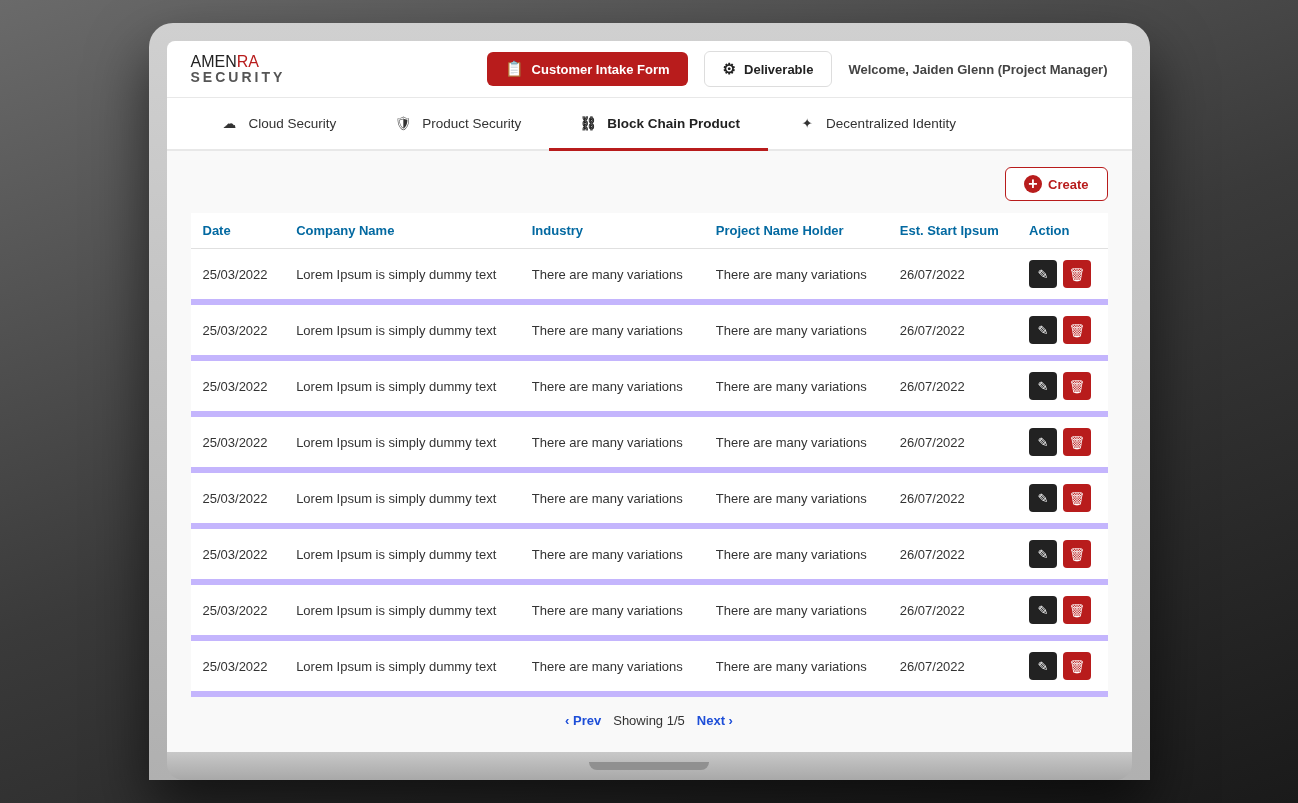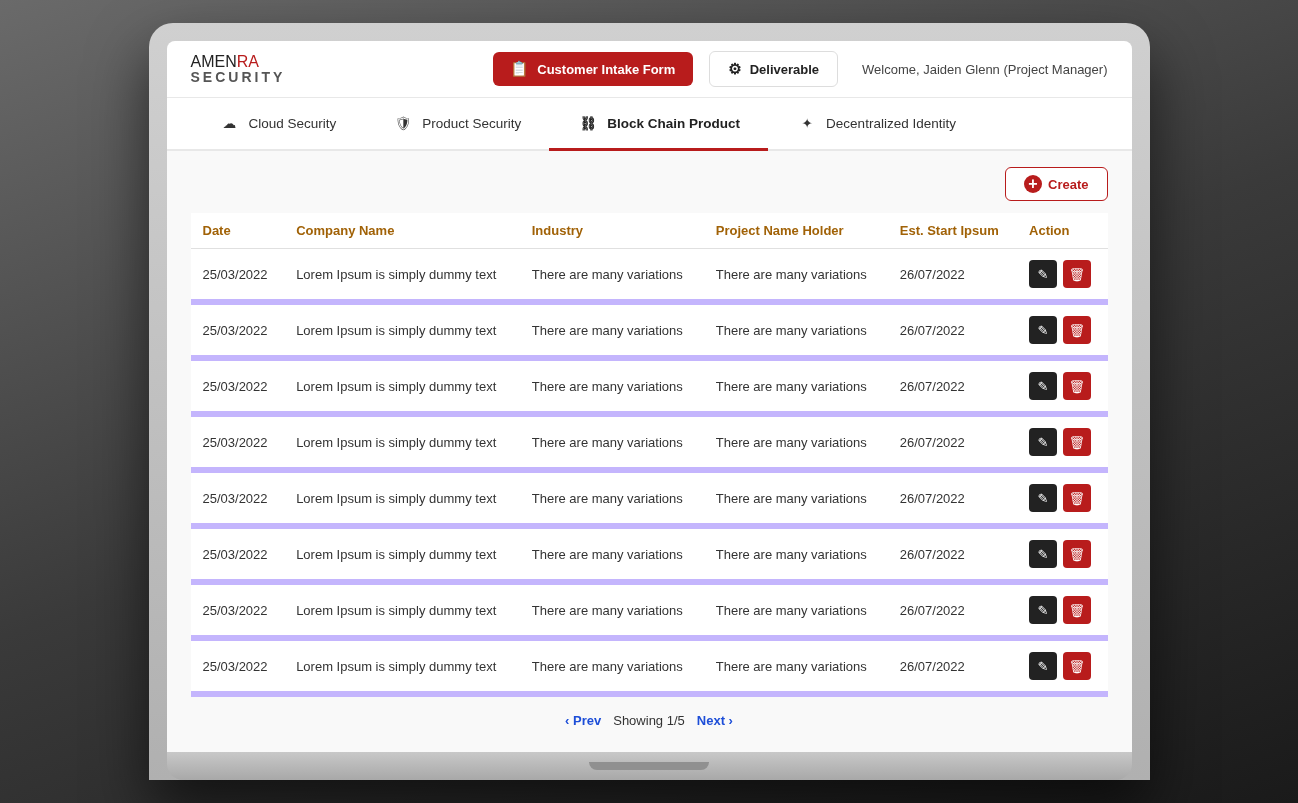--- a/index.html
+++ b/index.html
@@ -89,21 +89,21 @@
 
     .btn-deliverable {
       background: #fff;
       color: #222;
       border: 1px solid #ddd;
     }
 
     .welcome-text {
       font-size: 13px;
       color: #444;
-      margin-left: 8px;
+      font-weight: bold;
     }
 
     
     .app-nav {
       display: flex;
       align-items: center;
       background: #fff;
       border-bottom: 2px solid #e8e8e8;
       padding: 0 24px;
     }
@@ -179,21 +179,21 @@
     .data-table {
       width: 100%;
       border-collapse: collapse;
       background: #fff;
       font-size: 13px;
     }
 
     .data-table th {
       text-align: left;
       padding: 10px 12px;
-      color: #a16207;
+      color: #0369a1;
       font-weight: 700;
       font-size: 13px;
       border-bottom: 1.5px solid #e0e0e0;
     }
 
     .data-table td {
       padding: 11px 12px;
       color: #333;
       border-bottom: 6px solid #c4b5fd;
       font-size: 13px;

